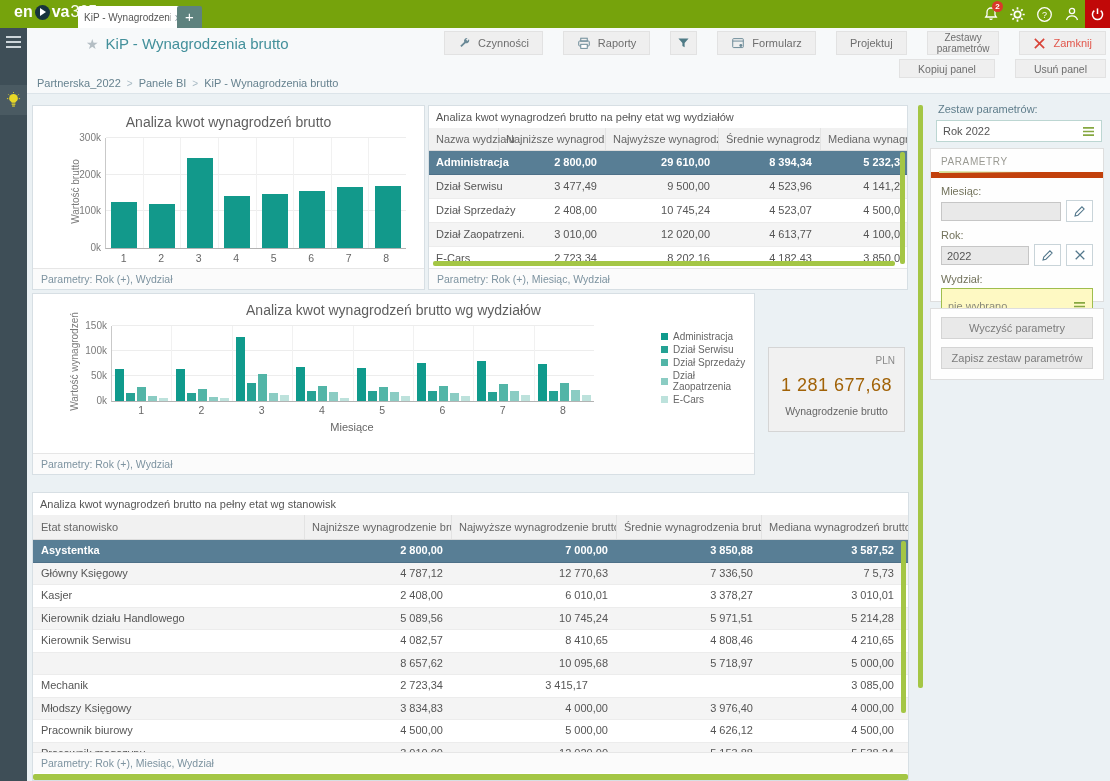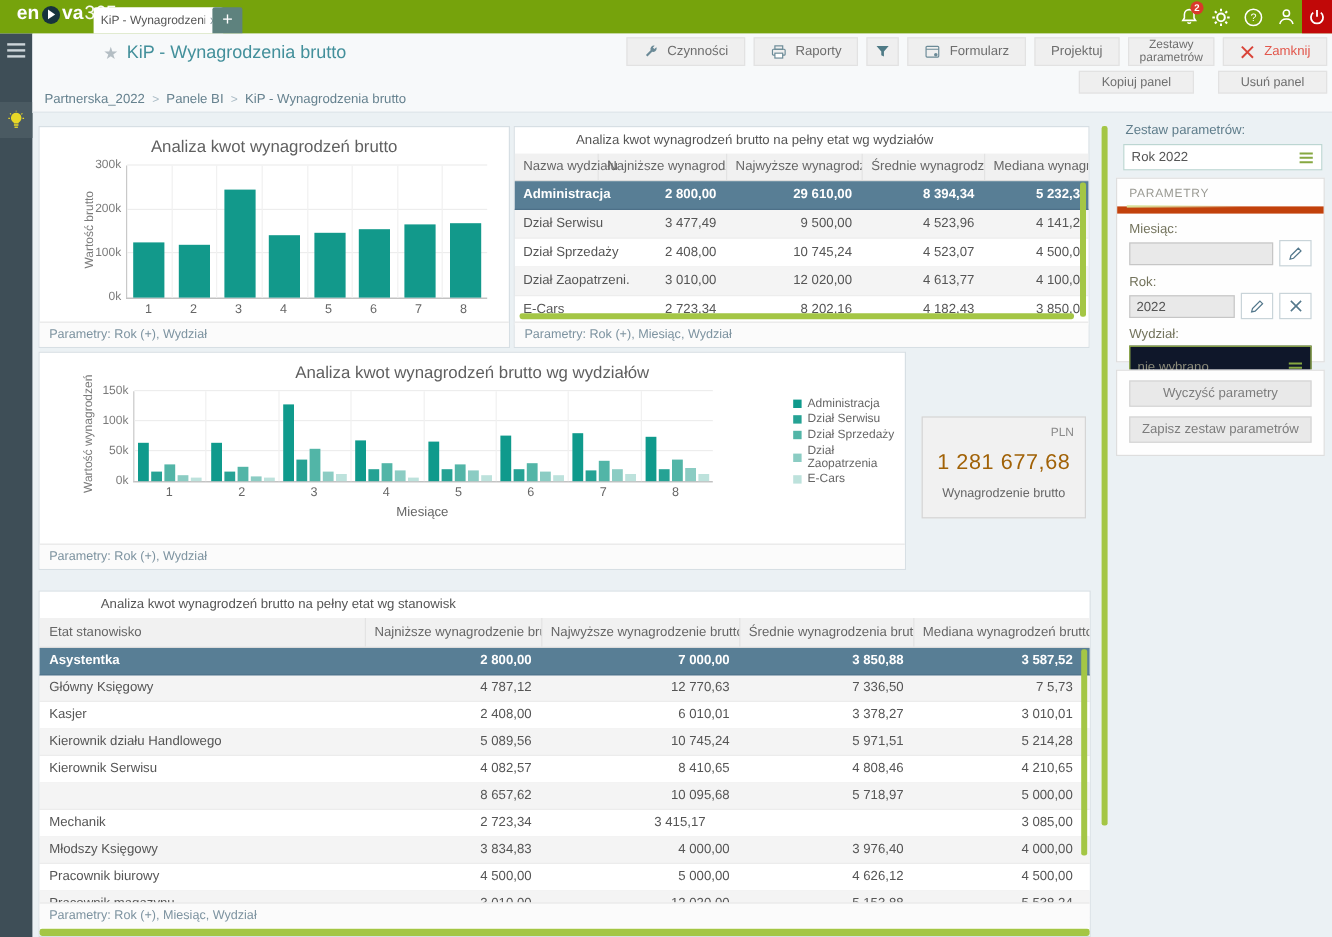--- a/index.html
+++ b/index.html
@@ -24,40 +24,40 @@
          font-size:8px;line-height:11px;text-align:center;font-weight:bold;}
   
   .sidebar{position:absolute;left:0;top:28px;width:27px;height:753px;background:#3e4e57;}
   .hamb{height:28px;display:flex;flex-direction:column;justify-content:center;gap:3px;align-items:center;}
   .hamb i{display:block;width:15px;height:2px;background:#cdd5da;}
   .bulbtile{margin-top:29px;height:30px;background:#4a5a62;display:flex;align-items:center;justify-content:center;}
   
   .band{position:absolute;left:27px;top:28px;width:1083px;height:65px;background:#f7f9fa;border-bottom:1px solid #dce4e9;}
   .ptitle{position:absolute;left:59px;top:7px;font-size:15px;color:#43909b;display:flex;align-items:center;gap:7px;}
   .ptitle .star{color:#b4bec4;font-size:14px;}
-  .tbar1{position:absolute;right:4px;top:3px;display:flex;gap:7px;}
+  .tbar1{position:absolute;right:4px;top:3px;display:flex;gap:20px;}
   .tbar2{position:absolute;right:4px;top:31px;display:flex;gap:20px;}
   .btn{background:#efefef;border:1px solid #e2e2e2;color:#6e6e6e;font-size:11px;height:24px;
        display:flex;align-items:center;gap:7px;padding:0 13px;box-sizing:border-box;cursor:pointer;font-family:inherit;}
   .btn.small{height:19px;font-size:10.5px;padding:0 18px;}
   .btn.two{flex-direction:column;gap:0;font-size:10px;line-height:11px;justify-content:center;padding:0 9px;}
   .btn.dd{padding:0 6px;}
   .btn.close .lbl{color:#e2574c;}
   .crumbs{position:absolute;left:10px;bottom:4px;font-size:11px;color:#66828f;display:flex;gap:6px;align-items:center;}
   .crumbs .sep{color:#a8bac4;font-size:10px;}
   
   .panel{position:absolute;background:#fff;border:1px solid #d7dfe4;box-sizing:border-box;}
   #panel-chart1{left:32px;top:105px;width:393px;height:185px;}
   #panel-table1{left:428px;top:105px;width:480px;height:185px;}
   #panel-chart2{left:32px;top:293px;width:723px;height:182px;}
   #kpi-card{left:768px;top:347px;width:137px;height:85px;background:#f1f1f1;border:1px solid #d5d5d5;}
   #panel-table2{left:32px;top:492px;width:877px;height:289px;}
   .pfoot{position:absolute;left:0;right:0;bottom:0;height:21px;line-height:21px;background:#fbfbfb;
          border-top:1px solid #e6e6e6;color:#7d93a0;font-size:10.5px;padding-left:8px;box-sizing:border-box;}
-  .ptit{height:22px;line-height:22px;padding-left:7px;font-size:11px;color:#555;margin-left:44px;}
+  .ptit{height:22px;line-height:22px;padding-left:7px;font-size:11px;color:#555;}
   
   .ctitle{text-align:center;font-size:14px;color:#5f5f5f;padding-top:8px;}
   .plot{position:absolute;border-left:1px solid #c9c9c9;border-bottom:1px solid #b3b3b3;}
   #chart1-plot{left:72px;top:32px;width:300px;height:110px;}
   #chart2-plot{left:78px;top:32px;width:482px;height:75px;}
   .gridline{position:absolute;left:0;right:0;height:1px;background:#ededed;}
   .ytick{position:absolute;right:calc(100% + 5px);font-size:10px;color:#7a7a7a;white-space:nowrap;}
   .bars{position:absolute;left:0;top:0;right:0;bottom:0;display:flex;align-items:flex-end;}
   .bslot{flex:1;display:flex;justify-content:center;align-items:flex-end;height:100%;box-sizing:border-box;}
   .bslot + .bslot{border-left:1px solid #f1f1f1;}
@@ -118,21 +118,21 @@
   #pbox-actions{top:208px;height:72px;}
   .pbox-h{position:relative;font-size:10px;letter-spacing:.6px;color:#9a9a93;padding:7px 10px 5px;border-bottom:6px solid #c2410c;}
   .pbox-h:after{content:"";position:absolute;left:8px;bottom:-1px;width:95px;height:2px;
                 background:linear-gradient(to right,#d8e29a,rgba(216,226,154,0));}
   .flab{margin:7px 10px 3px;font-size:11px;color:#73735c;}
   .frow{display:flex;align-items:center;gap:5px;margin:0 10px;}
   .ginput{height:19px;background:#e9e9e9;border:1px solid #c6c6c6;box-sizing:border-box;flex:1;
           line-height:19px;padding:0 5px;color:#555;}
   .iconbtn{width:27px;height:22px;background:#fff;border:1px solid #c9d4d9;box-sizing:border-box;
            display:flex;align-items:center;justify-content:center;}
-  .yinput{margin:0 10px;height:20px;background:#0f172a;border:1px solid #9fbe4e;box-sizing:border-box;
+  .yinput{margin:0 10px;height:20px;background:#fef9c3;border:1px solid #9fbe4e;box-sizing:border-box;
           display:flex;align-items:center;padding:17px 6px;color:#8a8a7a;justify-content:space-between;}
   .yinput .val{flex:1;}
   .gbtn{display:block;width:152px;margin:8px auto 0;height:22px;background:#e9e9e9;border:1px solid #d4d4d4;
         color:#7c7c7c;font-size:11px;font-family:inherit;cursor:pointer;}
   .listicon{display:inline-block;}
 </style>
 </head>
 <body>
 
 <div class="screen">

